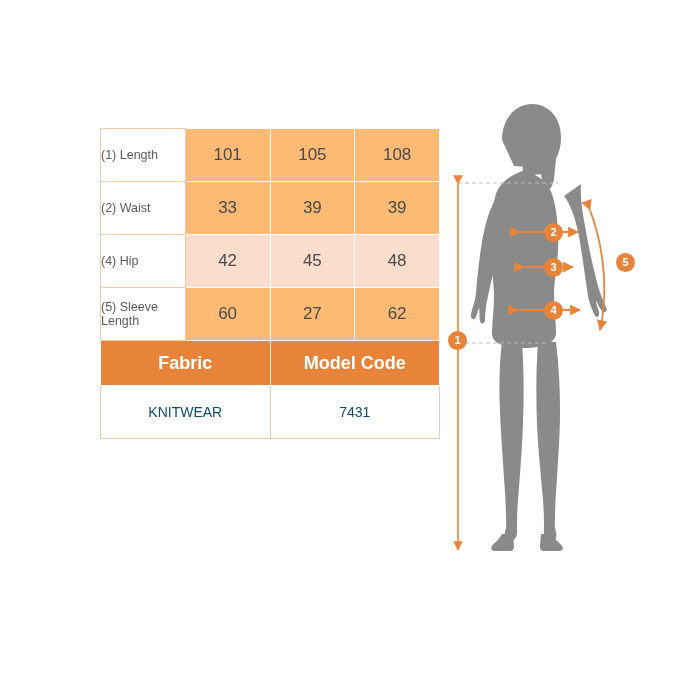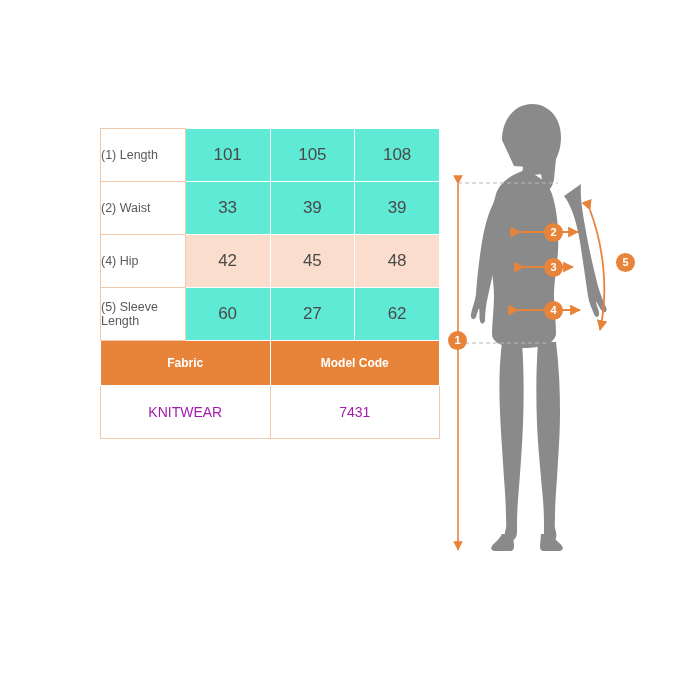--- a/index.html
+++ b/index.html
@@ -45,39 +45,39 @@
     height: 58px;
   }
   #size-table .label-cell {
     background: #ffffff;
     color: #5a5a5a;
     font-size: 12.5px;
     text-align: left;
     border: 1px solid #f0c9ad;
   }
   #size-table .value-cell {
-    background: #5eead4;
+    background: #fdba74;
     color: #4a4a4a;
     font-size: 17px;
     border: 1px solid #ffffff;
   }
   #size-table .value-cell.alt {
     background: #faddcc;
   }
   #size-table .sub-head {
     background: #e8833a;
     color: #ffffff;
     font-weight: bold;
-    font-size: 12px;
+    font-size: 18px;
     height: 44px;
     border: 1px solid #ffffff;
   }
   #size-table .foot-cell {
     background: #ffffff;
-    color: #a21caf;
+    color: #0c4a6e;
     font-size: 14px;
     height: 52px;
     border: 1px solid #f0c9ad;
   }
   .size-head-line1 { display: block; line-height: 1.15; }
   .size-head-line2 { display: block; line-height: 1.15; }
 
   
   #figure-panel {
     position: absolute;

